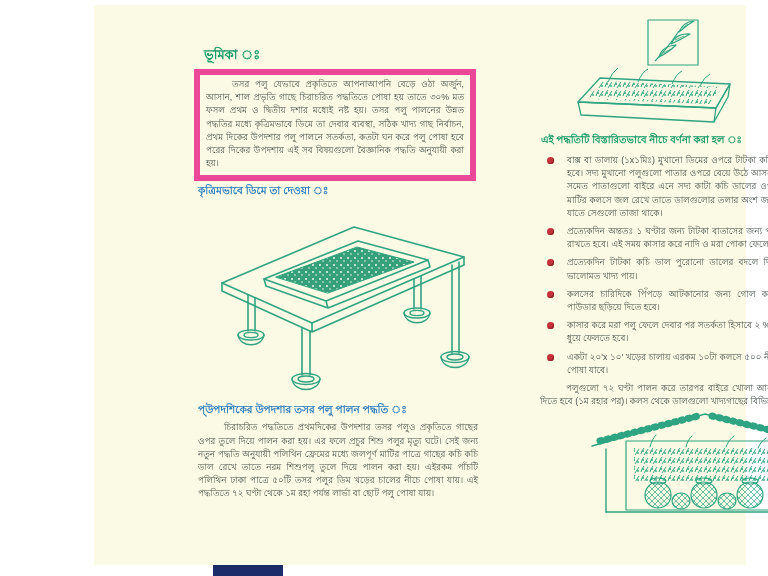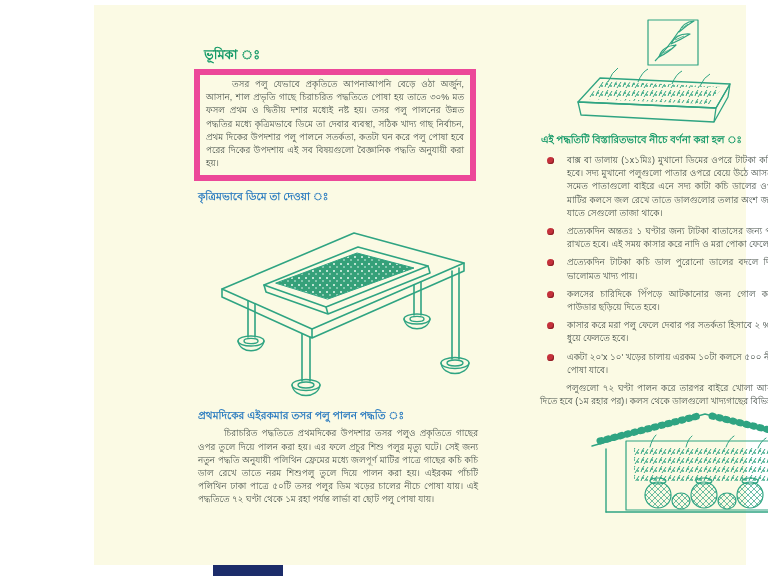--- a/index.html
+++ b/index.html
@@ -30,21 +30,21 @@
   .body-txt{
     font-size:8.8px;line-height:13.2px;text-align:justify;
     color:#47514a;margin:0;
   }
   .indent{text-indent:26px;}
   .intro-heading{margin:34px 0 3px 10px;}
   .intro-box{
     border:6px solid #ec4899;box-sizing:border-box;width:282px;
     padding:3px 6px 5px 6px;margin:0;
   }
-  .h-hatch{margin:8px 0 2px 4px;}
+  .h-hatch{margin:2px 0 2px 4px;}
   .p-hatch{margin:0 0 0 4px;width:277px;}
   .table-svg{display:block;margin:7px 0 0 12px;}
   .h-rear{margin:13px 0 2px 4px;}
   .p-rear{margin:0 6px 0 4px;width:280px;}
   
   .inset-svg{display:block;margin:8px 0 0 107px;}
   .tray-svg{display:block;margin:-4px 0 0 28px;}
   .method-heading{margin:4px 0 5px 1px;font-size:10px;}
   ul.points{list-style:none;margin:0;padding:0;}
   ul.points li{
@@ -113,21 +113,21 @@
           <ellipse cx="211" cy="106" rx="13" ry="5"></ellipse>
           <path d="M198,106 C200,119 222,119 224,106"></path>
           <ellipse cx="211" cy="106" rx="7" ry="2.6"></ellipse>
           <ellipse cx="249" cy="150" rx="14" ry="5.5"></ellipse>
           <path d="M235,150 C237,164 261,164 263,150"></path>
           <ellipse cx="249" cy="150" rx="8" ry="3"></ellipse>
         </g>
       </g>
     </svg>
 
-    <div class="blue-h h-rear">প্রথমদিকের এইরকমার তসর পলু পালন পদ্ধতি ঃ</div>
+    <div class="blue-h h-rear">প্উপদশিকের উপদশার তসর পলু পালন পদ্ধতি ঃ</div>
 
     <p class="body-txt indent p-rear">চিরাচরিত পদ্ধতিতে প্রথমদিকের উপদশার তসর পলুও প্রকৃতিতে গাছের ওপর তুলে দিয়ে পালন করা হয়। এর ফলে প্রচুর শিশু পলুর মৃত্যু ঘটে। সেই জন্য নতুন পদ্ধতি অনুযায়ী পলিথিন ফ্রেমের মধ্যে জলপূর্ণ মাটির পাত্রে গাছের কচি কচি ডাল রেখে তাতে নরম শিশুপলু তুলে দিয়ে পালন করা হয়। এইরকম পাঁচটি পলিথিন ঢাকা পাত্রে ৫০টি তসর পলুর ডিম খড়ের চালের নীচে পোষা যায়। এই পদ্ধতিতে ৭২ ঘণ্টা থেকে ১ম রহা পর্যন্ত লার্ভা বা ছোট পলু পোষা যায়।</p>
   </div>
 
   <div class="right-col">
 
     <svg class="inset-svg" width="52" height="47" viewBox="0 0 52 47">
       <g stroke="#2fa482" stroke-width="1.2" fill="none" stroke-linejoin="round">
         <rect x="1" y="1" width="50" height="45"></rect>
         <path d="M8,42 Q20,30 32,12"></path>

